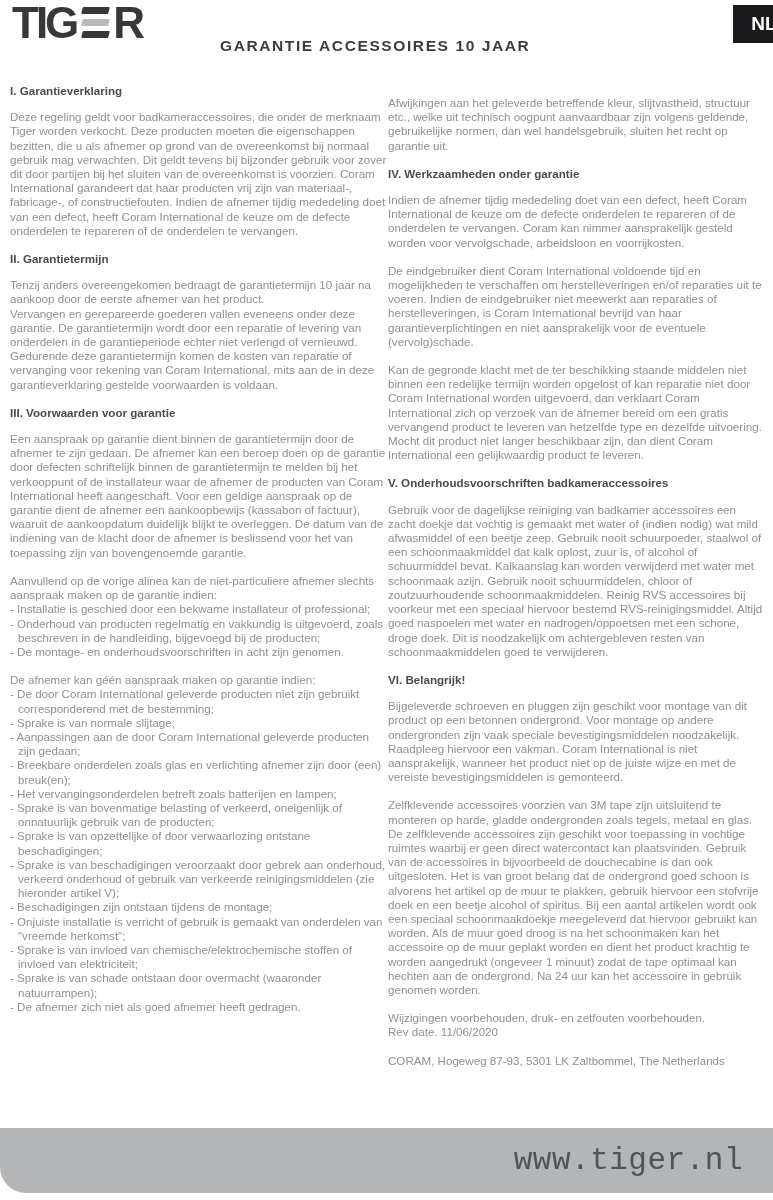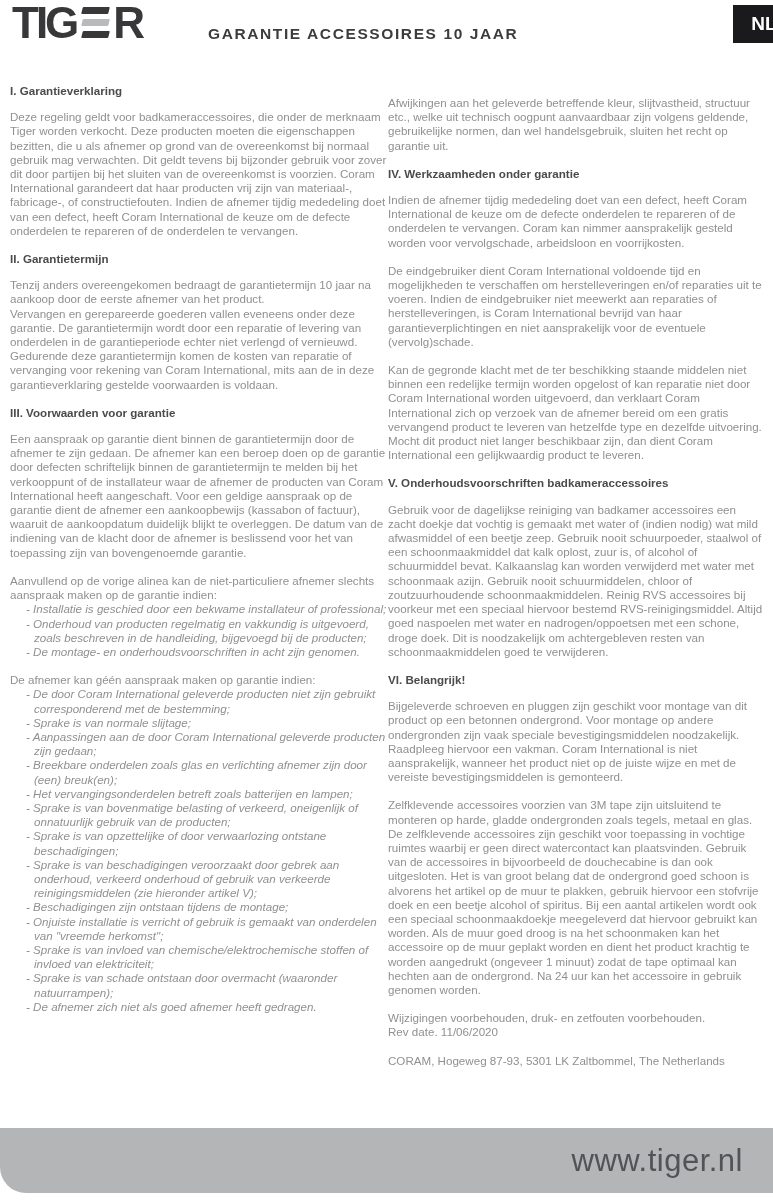--- a/index.html
+++ b/index.html
@@ -16,46 +16,46 @@
              letter-spacing:1.6px;color:#3c3c3e;white-space:nowrap;}
   .lang-badge{position:absolute;left:733px;top:5px;width:38px;height:38px;background:#1a1a1c;
               color:#ffffff;font-weight:700;font-size:19px;display:flex;align-items:center;justify-content:center;padding-left:12px;}
 
   
   .columns{position:absolute;left:10px;top:84px;width:756px;display:flex;gap:0;}
   .col{flex:1;color:#8f9092;font-size:11.6px;line-height:14.2px;text-align:left;}
   .h{font-weight:700;color:#4b4b4d;}
   .col p{margin:12px 0 14px 0;white-space:pre-line;}
   .col p.tight{margin-bottom:0;}
-  .list{margin:0 0 14px 16px;font-style:italic;}
+  .list{margin:0 0 14px 0;}
   .li{padding-left:8px;text-indent:-8px;}
   .li::before{content:"- ";}
 
   
   .footer-bar{position:absolute;left:0;top:1128px;width:773px;height:65px;background:#b3b5b7;
               border-bottom-left-radius:26px;display:flex;align-items:center;justify-content:flex-end;
-              padding-right:30px;box-sizing:border-box;}
+              padding-right:30px;box-sizing:border-box;font-family:Liberation Mono, monospace;}
   .website{font-size:31px;color:#515356;letter-spacing:0.5px;}
 </style>
 </head>
 <body>
 
 <div class="page">
 
   <header>
     <div class="logo">
       <span class="logo-text">TIG</span>
       <span class="logo-e">
         <span class="bar"></span>
         <span class="bar mid"></span>
         <span class="bar"></span>
       </span>
       <span class="logo-text">R</span>
     </div>
-    <h1 class="doc-title" style="margin:4px;">GARANTIE ACCESSOIRES 10 JAAR</h1>
+    <h1 class="doc-title" style="margin:16px;">GARANTIE ACCESSOIRES 10 JAAR</h1>
     <div class="lang-badge">NL</div>
   </header>
 
   <main class="columns">
     <section class="col" id="col-left">
         <div class="h">I. Garantieverklaring</div>
         <p>Deze regeling geldt voor badkameraccessoires, die onder de merknaam Tiger worden verkocht. Deze producten moeten die eigenschappen bezitten, die u als afnemer op grond van de overeenkomst bij normaal gebruik mag verwachten. Dit geldt tevens bij bijzonder gebruik voor zover dit door partijen bij het sluiten van de overeenkomst is voorzien. Coram International garandeert dat haar producten vrij zijn van materiaal-, fabricage-, of constructiefouten. Indien de afnemer tijdig mededeling doet van een defect, heeft Coram International de keuze om de defecte onderdelen te repareren of de onderdelen te vervangen.</p>
         <div class="h">II. Garantietermijn</div>
         <p>Tenzij anders overeengekomen bedraagt de garantietermijn 10 jaar na aankoop door de eerste afnemer van het product.
 Vervangen en gerepareerde goederen vallen eveneens onder deze garantie. De garantietermijn wordt door een reparatie of levering van onderdelen in de garantieperiode echter niet verlengd of vernieuwd.

